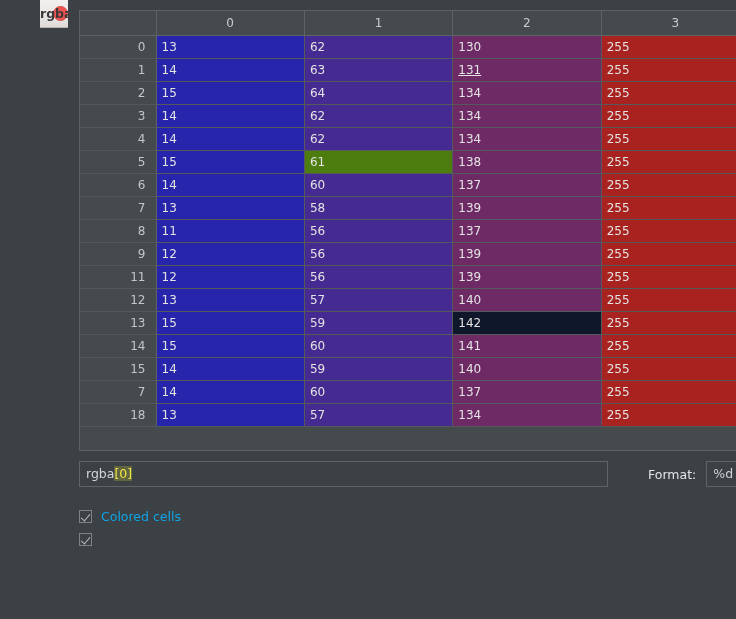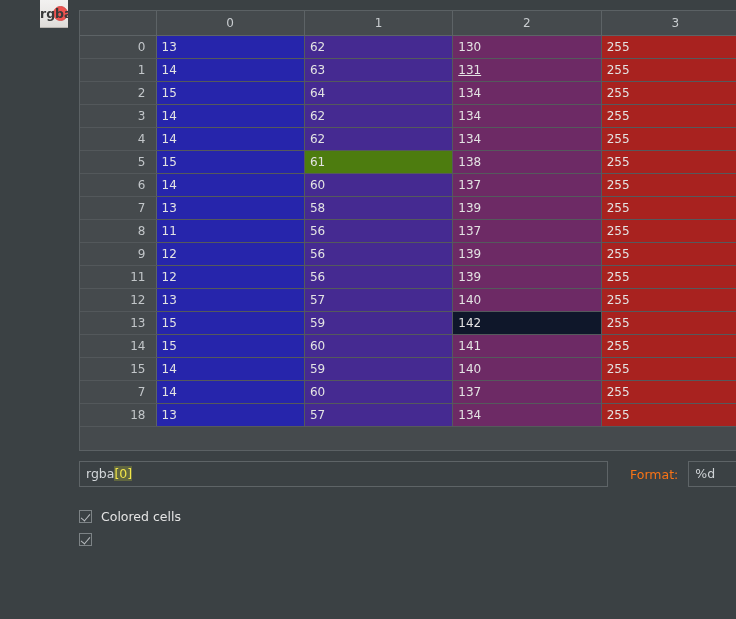--- a/index.html
+++ b/index.html
@@ -163,22 +163,22 @@
     padding: 0 6px;
     white-space: nowrap;
     overflow: hidden;
   }
   #expr-input .tok-name { color: #d3d7da; }
   #expr-input .tok-bracket {
     color: #f2e54a;
     background: #60663f;
   }
   #format-label {
-    margin-left: 22px;
-    color: #f97316;
+    margin-left: 40px;
+    color: #e5e5e5;
     font-size: 12.5px;
   }
   #format-input {
     margin-left: 10px;
     width: 57px;
     height: 26px;
     box-sizing: border-box;
     background: #3b4144;
     border: 1px solid #5e6467;
     color: #cfd3d6;
@@ -214,21 +214,21 @@
     left: 3px;
     top: 1px;
     width: 4px;
     height: 8px;
     border: solid #b9bdc0;
     border-width: 0 1.6px 1.6px 0;
     transform: rotate(40deg);
   }
   .chk-label {
     margin-left: 9px;
-    color: #e5e5e5;
+    color: #0ea5e9;
     font-size: 12.5px;
   }
 
   
   #footer {
     position: absolute;
     left: 0;
     right: 0;
     bottom: 0;
     height: 40px;

